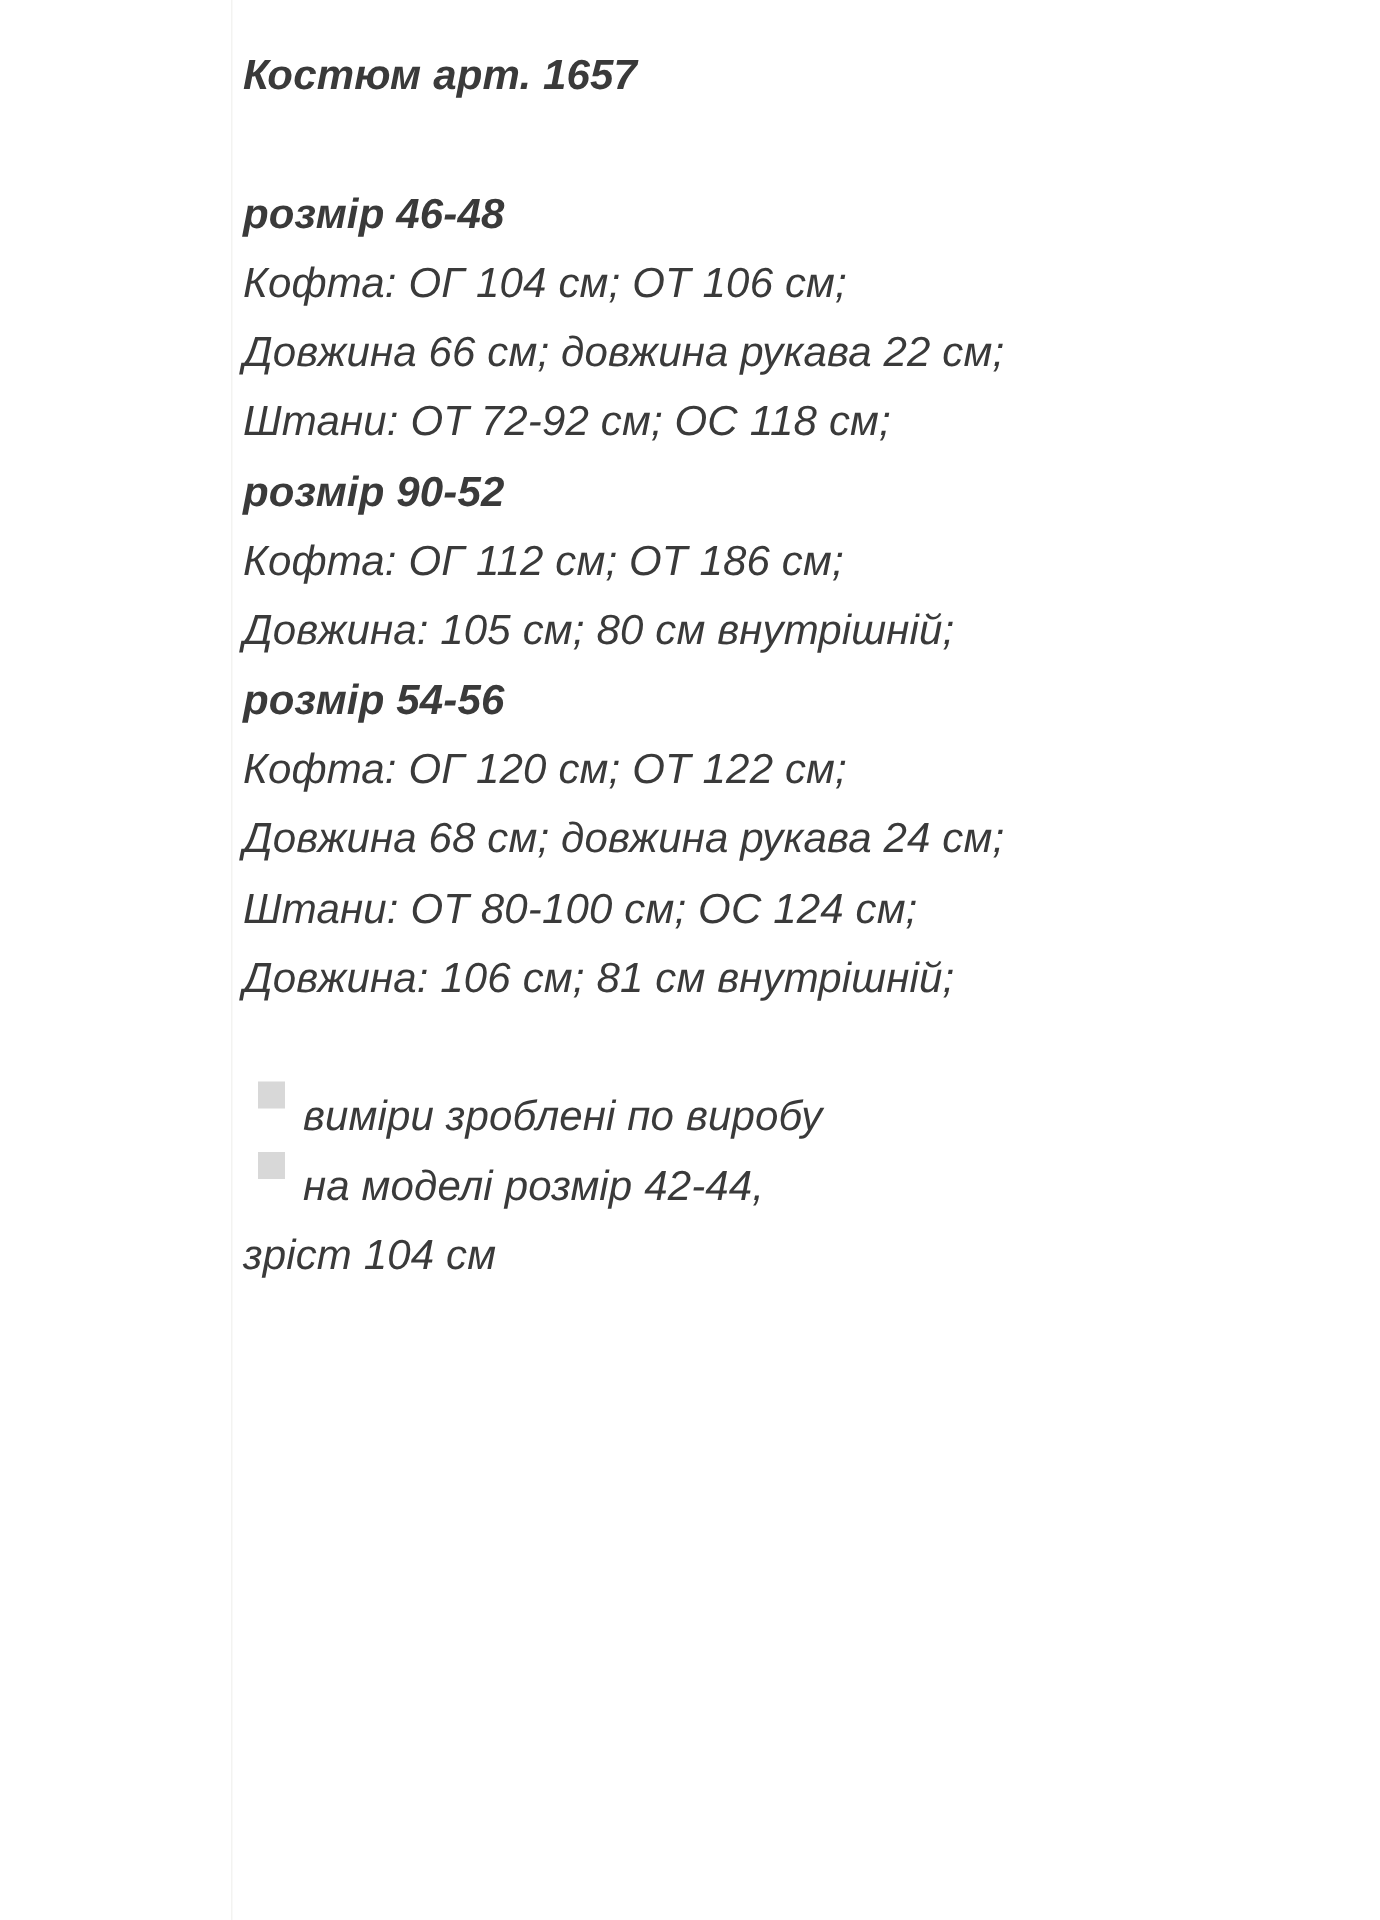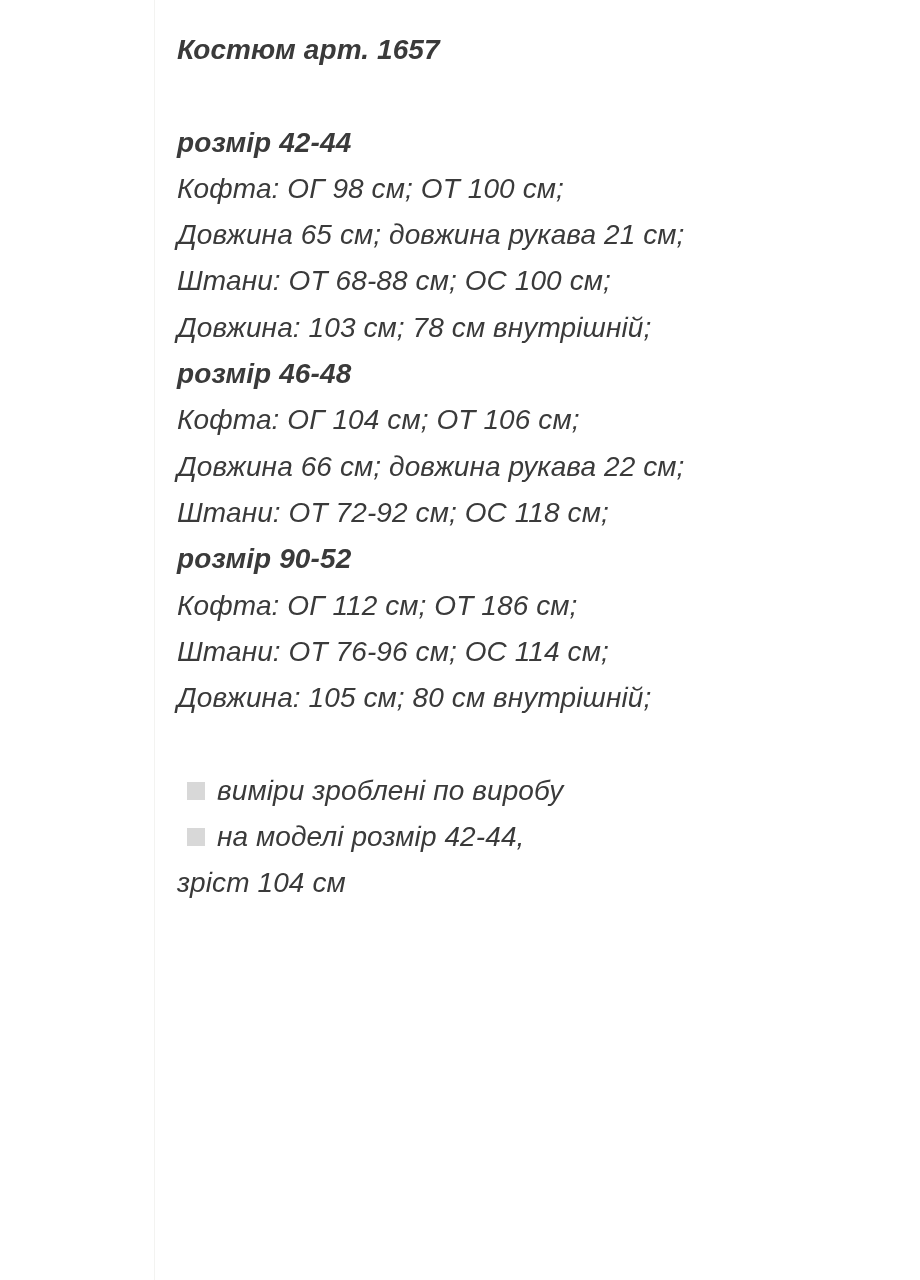--- a/index.html
+++ b/index.html
@@ -25,21 +25,21 @@
     .divider {
       position: absolute;
       left: 154px;
       top: 0;
       width: 1px;
       height: 1280px;
       background: #f3f3f1;
     }
     .content {
       position: absolute;
-      left: 177px;
+      left: 162px;
       top: 27px;
       color: #3a3a3a;
       font-style: italic;
       font-size: 28px;
       line-height: 46.3px;
       letter-spacing: 0.1px;
     }
     .title {
       font-weight: bold;
       height: 46.3px;
@@ -55,21 +55,20 @@
     .line {
       white-space: nowrap;
       font-weight: normal;
     }
     .notes {
       margin-top: 46.3px;
     }
     .note {
       white-space: nowrap;
       display: flex;
-      align-items: center;
     }
     .bullet {
       display: inline-block;
       width: 18px;
       height: 18px;
       background: #d8d8d8;
       margin-left: 10px;
       margin-right: 12px;
       flex: 0 0 auto;
     }
@@ -77,42 +76,41 @@
 </head>
 <body>
 
 <div class="left-pane"></div>
 <div class="divider"></div>
 
 <div class="content">
   <div class="title">Костюм арт. 1657</div>
   <div class="spacer"></div>
 
-  <div>
-    <div class="size-heading">розмір 42-44</div>
-    <div class="line">Кофта: ОГ 98 см; ОТ 100 см;</div>
-    <div class="line">Довжина 65 см; довжина рукава 21 см;</div>
-    <div class="line">Штани: ОТ 68-88 см; ОС 100 см;</div>
-    <div class="line">Довжина: 103 см; 78 см внутрішній;</div>
-  </div>
 
   <div>
     <div class="size-heading">розмір 46-48</div>
     <div class="line">Кофта: ОГ 104 см; ОТ 106 см;</div>
     <div class="line">Довжина 66 см; довжина рукава 22 см;</div>
     <div class="line">Штани: ОТ 72-92 см; ОС 118 см;</div>
   </div>
 
   <div>
     <div class="size-heading">розмір 90-52</div>
     <div class="line">Кофта: ОГ 112 см; ОТ 186 см;</div>
-    <div class="line">Штани: ОТ 76-96 см; ОС 114 см;</div>
     <div class="line">Довжина: 105 см; 80 см внутрішній;</div>
   </div>
 
+  <div>
+    <div class="size-heading">розмір 54-56</div>
+    <div class="line">Кофта: ОГ 120 см; ОТ 122 см;</div>
+    <div class="line">Довжина 68 см; довжина рукава 24 см;</div>
+    <div class="line">Штани: ОТ 80-100 см; ОС 124 см;</div>
+    <div class="line">Довжина: 106 см; 81 см внутрішній;</div>
+  </div>
 
   <div class="notes">
     <div class="note">
       <span class="bullet"></span>
       <span>виміри зроблені по виробу</span>
     </div>
     <div class="note">
       <span class="bullet"></span>
       <span>на моделі розмір 42-44,</span>
     </div>

